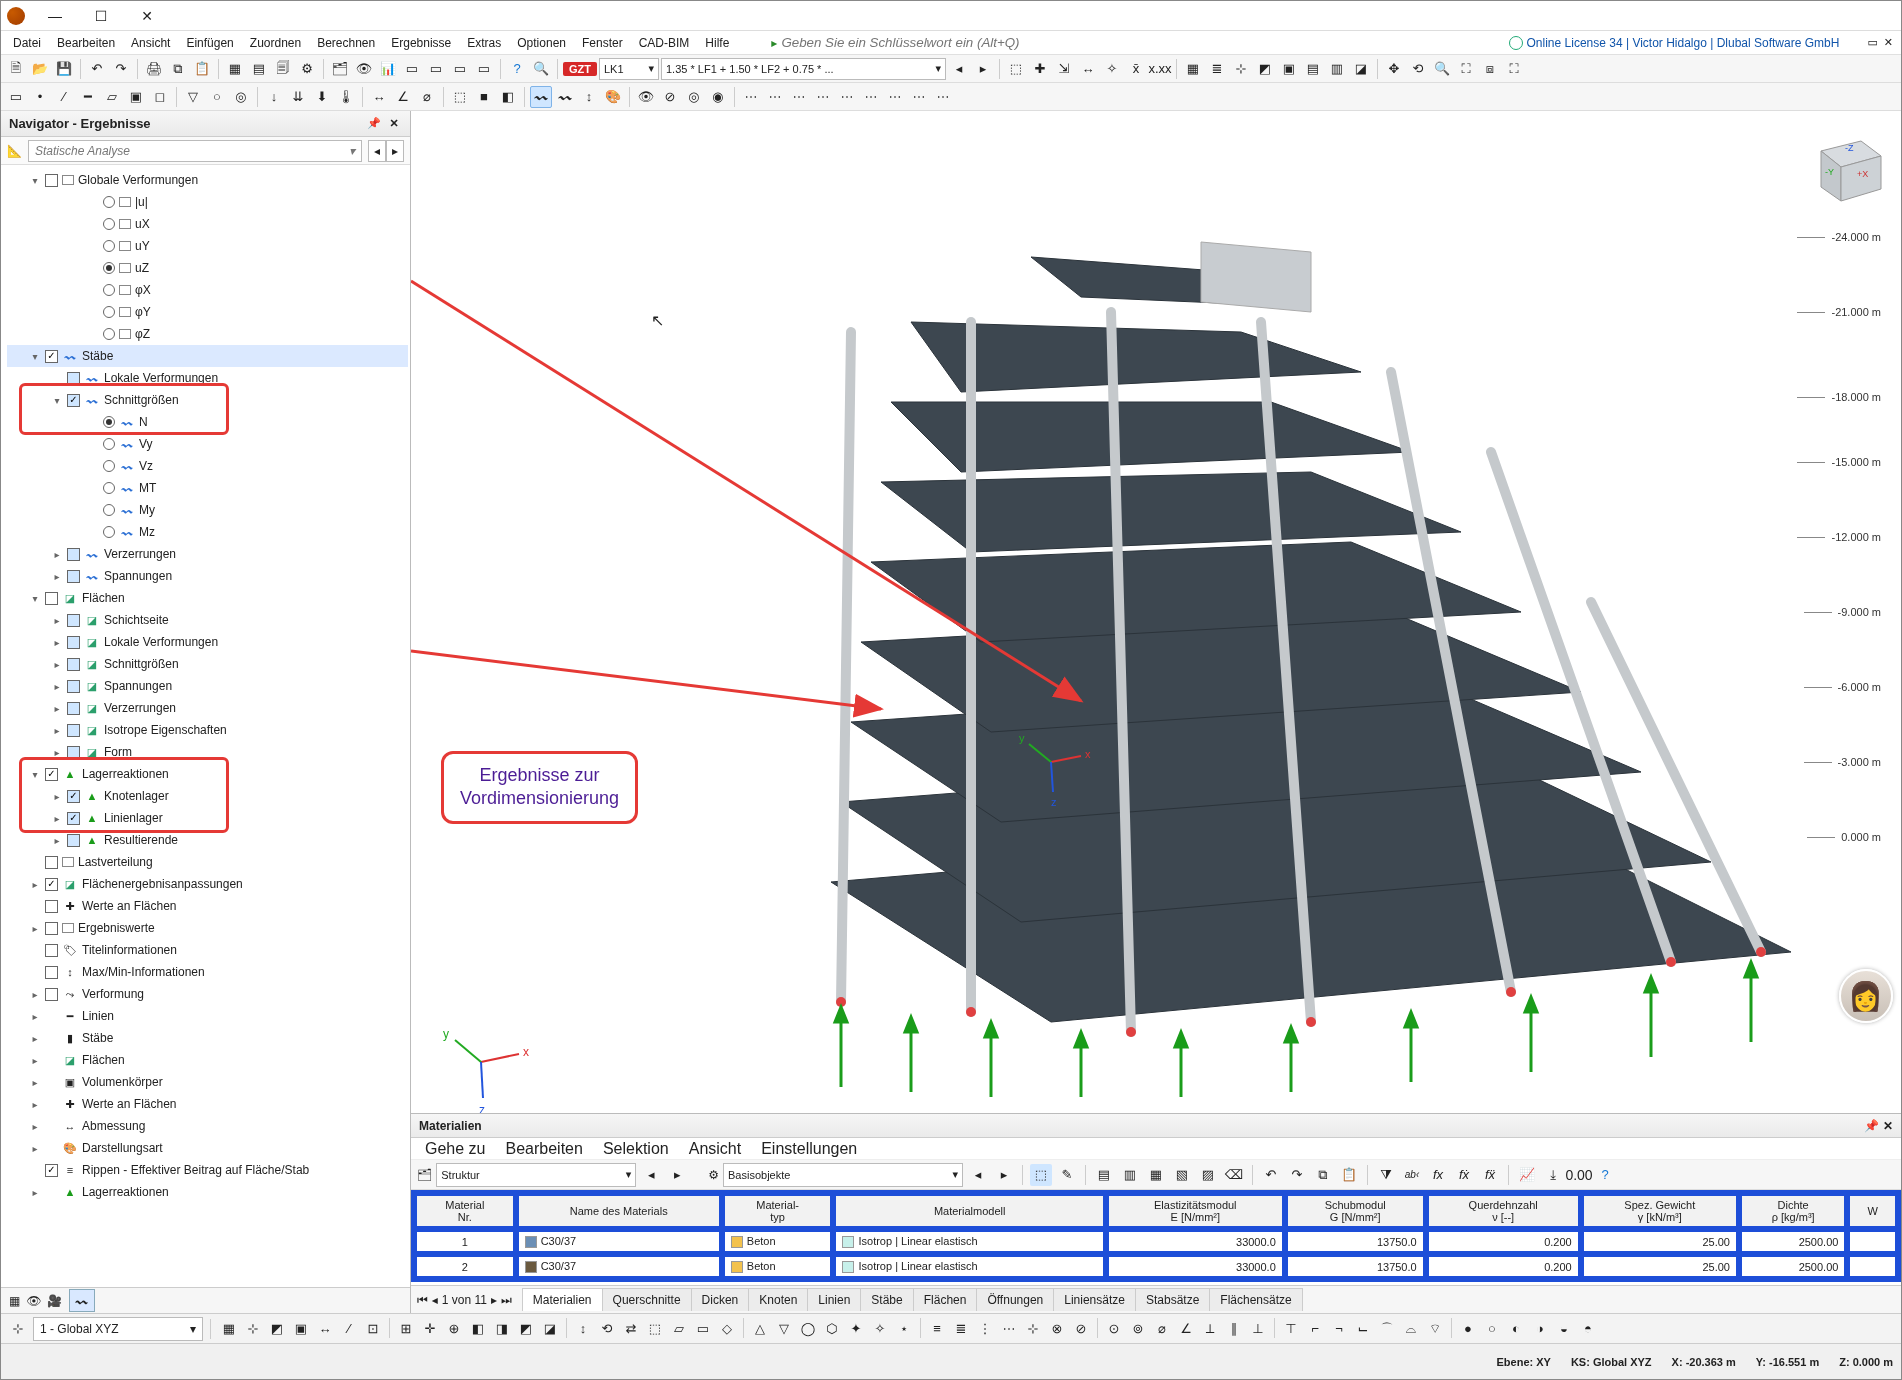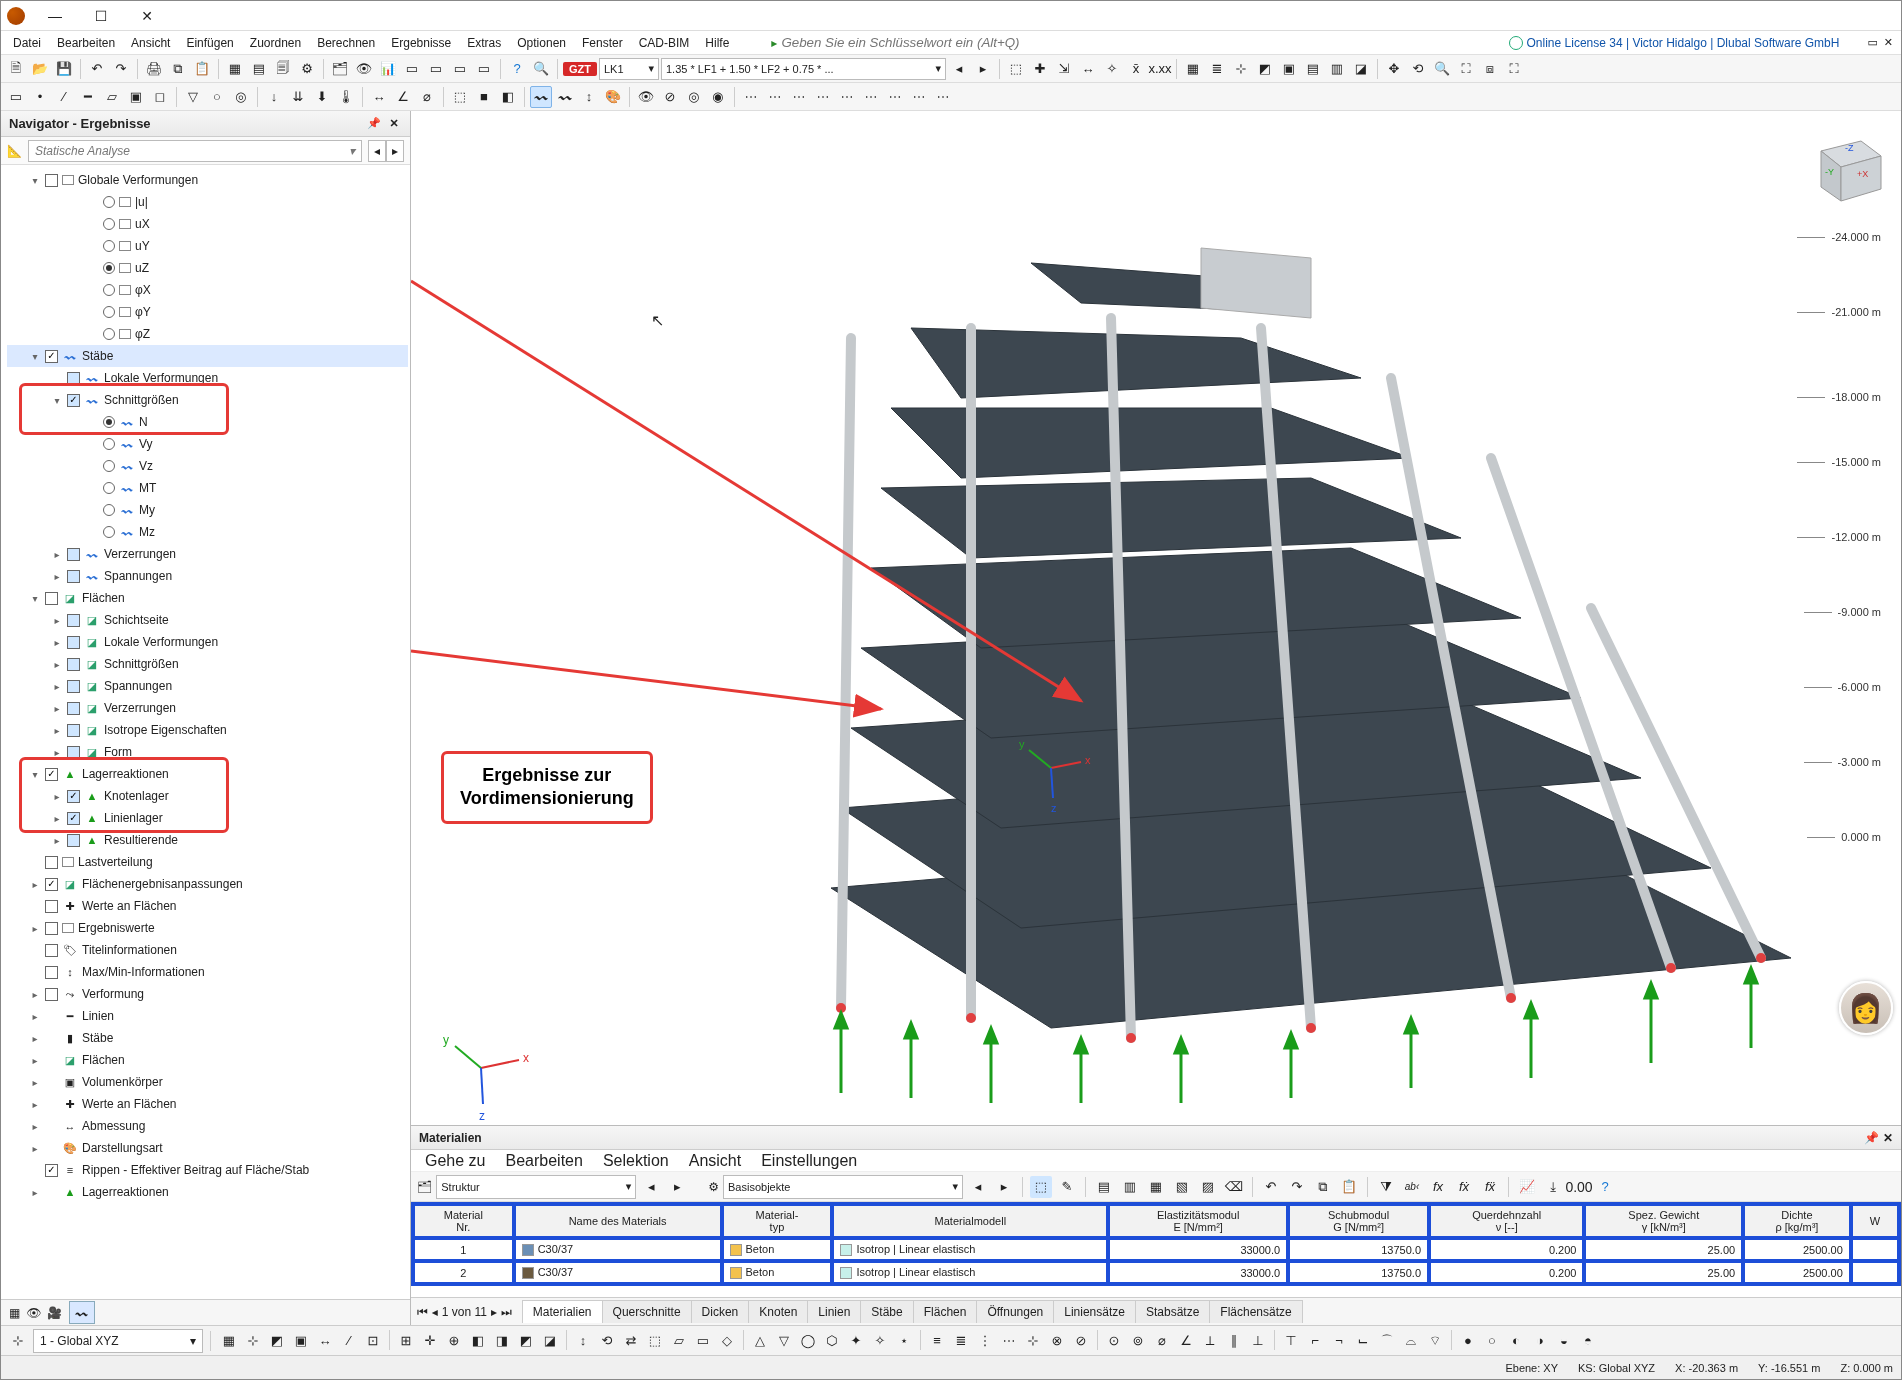--- a/index.html
+++ b/index.html
@@ -51,45 +51,45 @@
   .indent1 { padding-left: 22px; }
   .indent2 { padding-left: 44px; }
   .indent4 { padding-left: 80px; }
   .hl-red { position:absolute; border:3px solid #e53935; border-radius:6px; pointer-events:none;}
   
   .main { flex:1; display:flex; flex-direction:column; background:#fff; position:relative;}
   .viewport { flex:1; position:relative; background:#ffffff; overflow:hidden;}
   .axis-tick { position:absolute; right:20px; font-size:11px; color:#333; display:flex; align-items:center; gap:6px;}
   .axis-tick .line { width:28px; height:1px; background:#888;}
   .cube { position:absolute; top:10px; right:10px; width:90px; height:90px;}
-  .callout { position:absolute; border:3px solid #e53935; border-radius:6px; background:#fff; padding:10px 16px; color:#000000; font-size:18px; font-weight:700; text-align:center; line-height:1.3;}
+  .callout { position:absolute; border:3px solid #e53935; border-radius:12px; background:#fff; padding:10px 16px; color:#4c1d95; font-size:18px; font-weight:400; text-align:center; line-height:1.3;}
   .avatar { position:absolute; right:8px; bottom:90px; width:54px;height:54px;border-radius:50%;background:linear-gradient(#e8e0d8,#c8bfb6); border:2px solid #fff; box-shadow:0 0 4px rgba(0,0,0,.3); display:flex;align-items:center;justify-content:center;font-size:28px;}
   
   .materials { height: 200px; border-top:1px solid #bbb; display:flex; flex-direction:column; background:#fff;}
   .materials .mhead { height:24px; background:linear-gradient(#f6f6f6,#eaeaea); border-bottom:1px solid #ccc; display:flex; align-items:center; padding:0 8px; font-weight:bold;}
   .materials .mhead .btns{margin-left:auto;display:flex;gap:4px;}
   .materials .mmenu { height:22px; display:flex; align-items:center; gap:4px; padding:0 6px; border-bottom:1px solid #eee; font-size:16px;}
   .materials .mmenu span { padding:2px 8px;}
   .materials .mtool { height:30px; display:flex; align-items:center; gap:4px; padding:0 6px; border-bottom:1px solid #ddd; background:#f6f6f6;}
   .materials .mtool .tbdrop { height:24px;}
   .materials .mtable { flex:1; overflow:auto;}
   table.grid { border-collapse:collapse; width:100%; font-size:11px;}
-  table.grid th, table.grid td { border:4px solid #1d4ed8; padding:3px 6px; background:#fff;margin-top:43px;}
+  table.grid th, table.grid td { border:6px solid #1d4ed8; padding:3px 6px; background:#fff;margin-top:43px;}
   table.grid th { background:#f2f2f2; font-weight:normal; text-align:center; position:relative;}
   table.grid td.num { text-align:right;}
   table.grid td.ctr { text-align:center;}
   .swatch { display:inline-block; width:12px; height:12px; vertical-align:middle; margin-right:4px; border:1px solid #999;}
   .materials .mtabs { height:28px; display:flex; align-items:center; gap:0; padding:0 6px; border-top:1px solid #ccc; background:#f6f6f6; font-size:12px;}
   .mtabs .nav { display:flex; align-items:center; gap:4px; margin-right:10px;}
   .mtabs .tab { padding:4px 10px; border:1px solid #ccc; border-bottom:none; background:#ececec; margin-right:-1px;}
   .mtabs .tab.active { background:#fff; }
   
   .bottombar { height:30px; background:#f3f3f3; border-top:1px solid #ccc; display:flex; align-items:center; padding:0 6px; gap:4px; overflow:hidden;}
   .bottombar .bdrop { height:24px; border:1px solid #bbb; background:#fff; padding:0 6px; display:flex; align-items:center; min-width:170px;}
-  .statusbar { height:24px; background:#f0f0f0; border-top:1px solid #ccc; display:flex; align-items:center; padding:0 8px; font-size:11px; gap:20px;}
+  .statusbar { height:36px; background:#f0f0f0; border-top:1px solid #ccc; display:flex; align-items:center; padding:0 8px; font-size:11px; gap:20px;font-weight:bold;}
   .statusbar .fill { flex:1;}
   .arrowline { position:absolute; pointer-events:none;}
 </style>
 </head>
 <body>
 
 <div class="window">
 
   <div class="titlebar">
     <div class="logo"></div>

